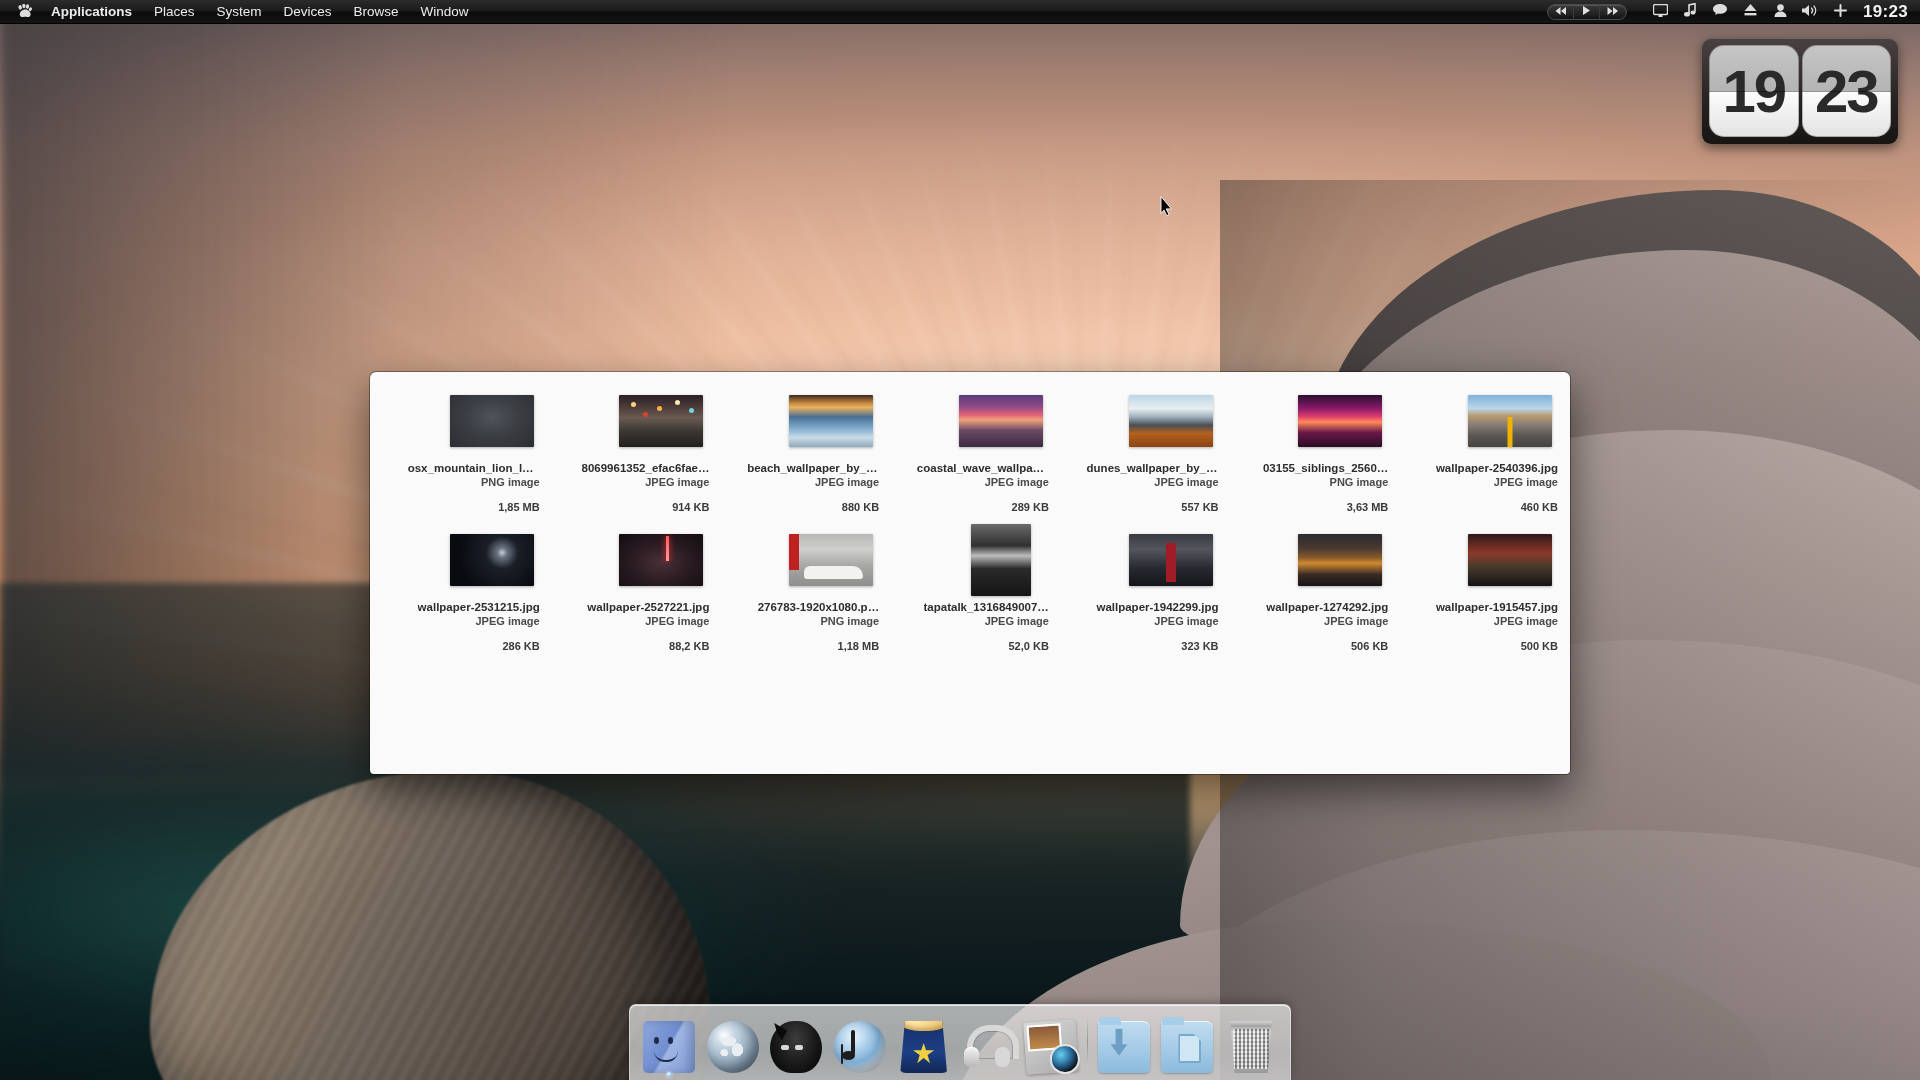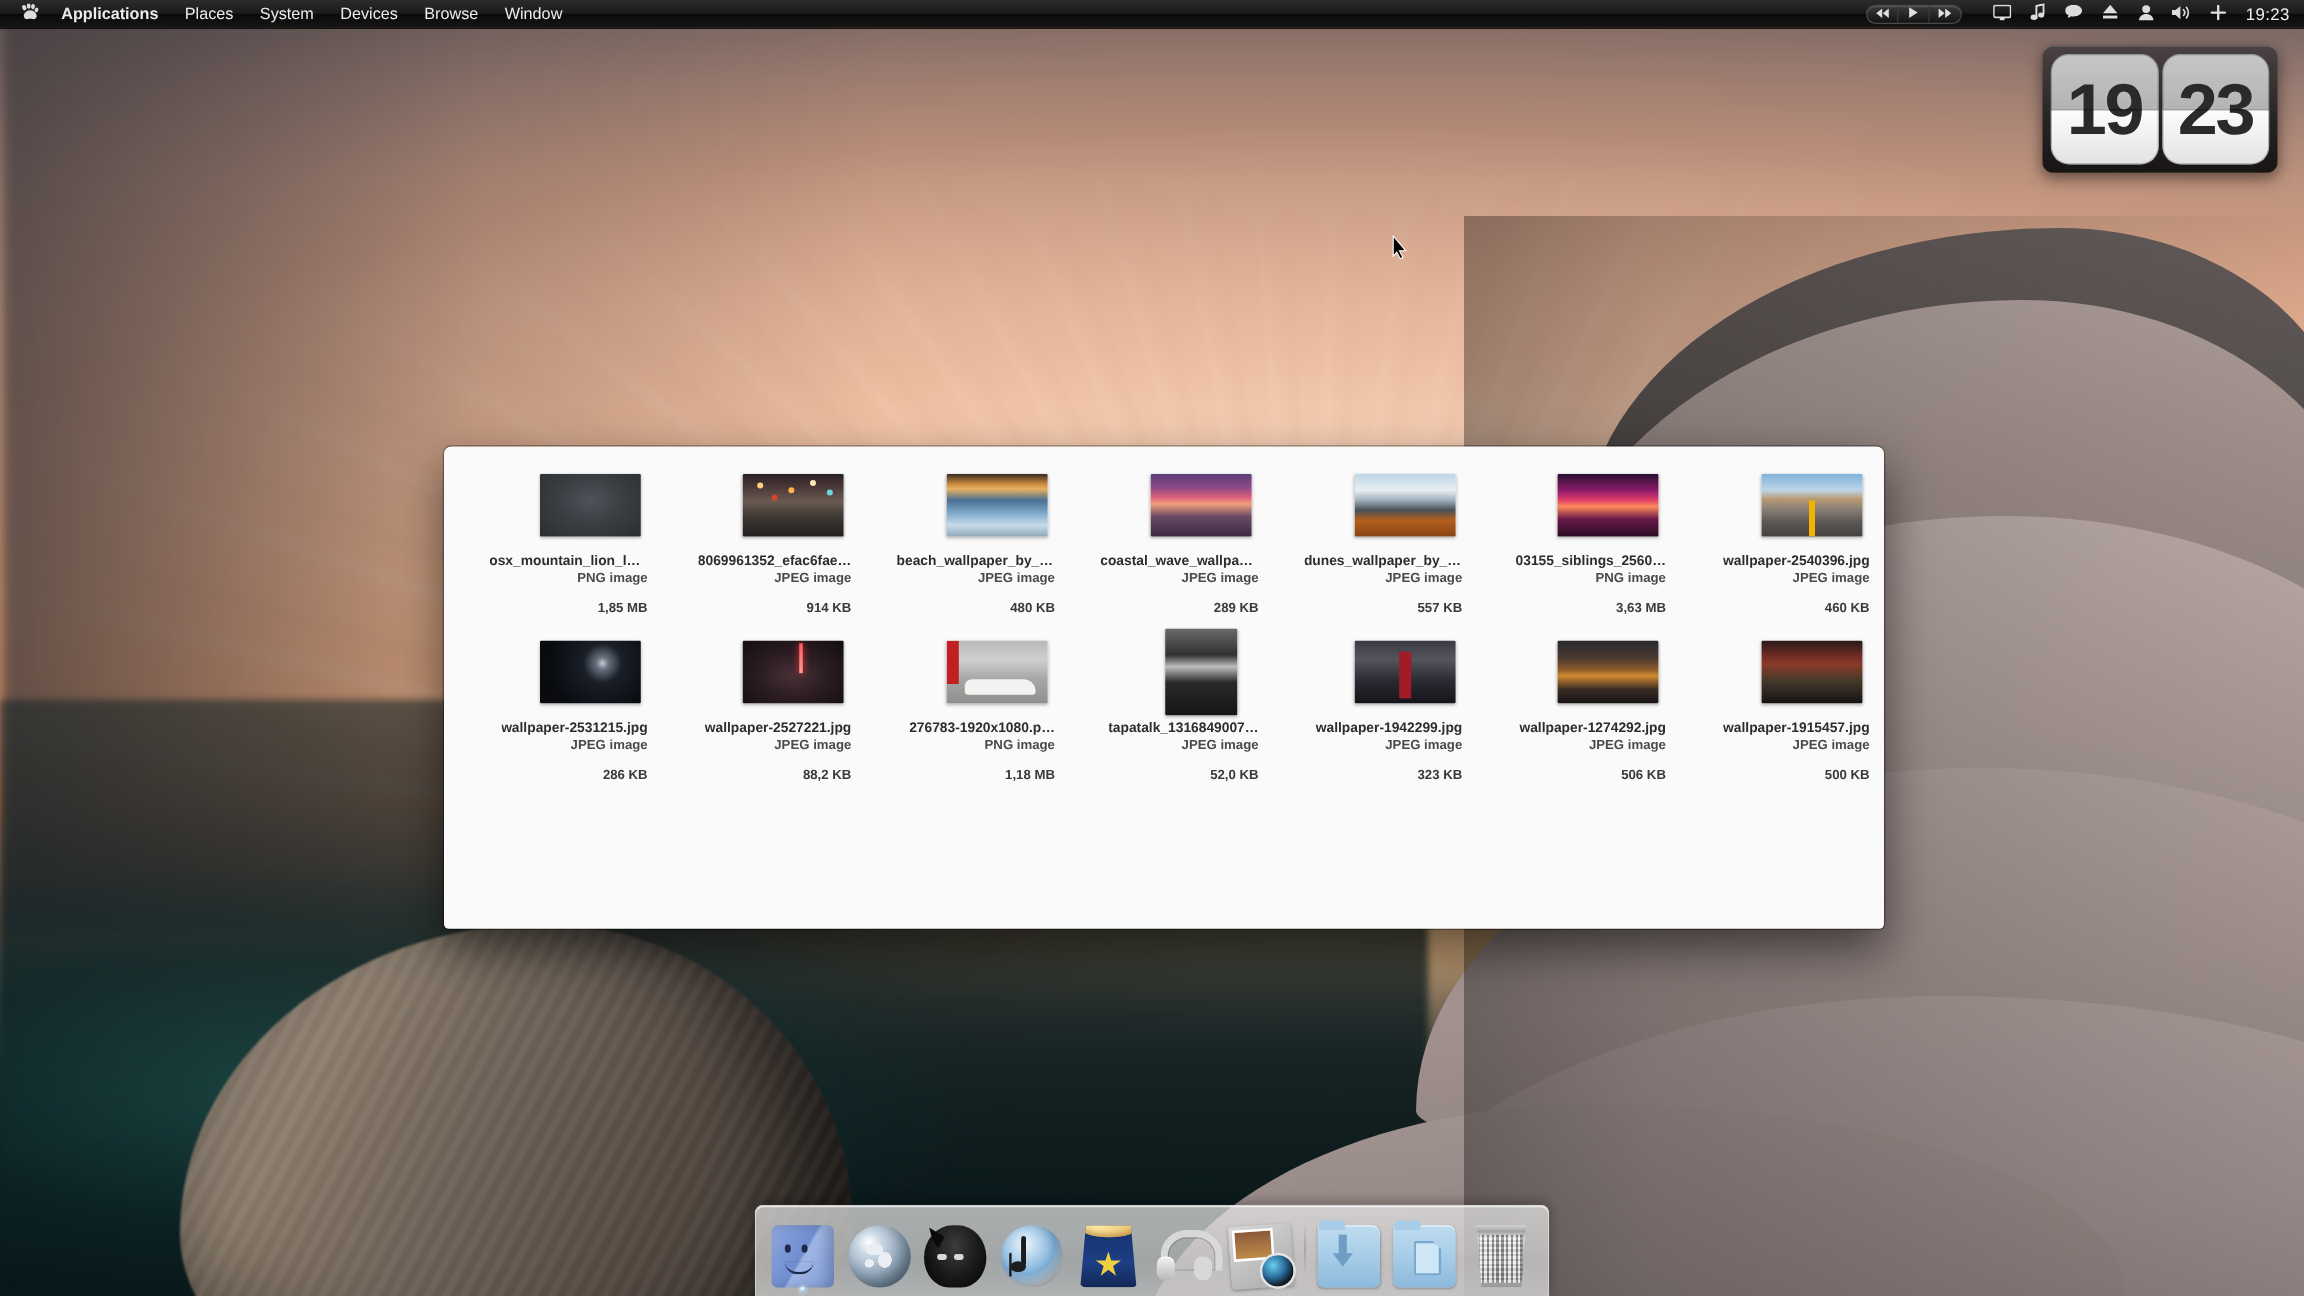--- a/index.html
+++ b/index.html
@@ -125,21 +125,21 @@
   .mb-right { margin-left:auto; display:flex; align-items:center; gap:0; padding-right:12px; }
   .mb-media {
     display:flex; align-items:center; height:16px; margin-right:18px;
     border:1px solid #4a4a4a; border-radius:9px; overflow:hidden;
     background:linear-gradient(to bottom,#3a3a3a,#141414);
     box-shadow:inset 0 1px 0 rgba(255,255,255,.14);
   }
   .mb-media span { width:26px; text-align:center; font-size:9px; color:#dcdcdc; line-height:14px; border-right:1px solid #3c3c3c; }
   .mb-media span:last-child { border-right:none; }
   .mb-icon { width:30px; text-align:center; color:#dcdcdc; font-size:13px; }
-  .mb-clock { font-size:14px; color:#f0f0f0; margin-left:8px; letter-spacing:.3px; }
+  .mb-clock { font-size:17px; color:#f0f0f0; margin-left:8px; letter-spacing:.3px;font-weight:bold; }
 
   
   #flipclock {
     position:absolute; right:22px; top:38px; width:196px; height:106px; z-index:40;
     border-radius:9px; padding:7px;
     background:linear-gradient(to bottom,#4a4242,#2a2525 55%,#171414);
     box-shadow:0 4px 12px rgba(0,0,0,.5), inset 0 1px 0 rgba(255,255,255,.18);
   }
   .fc-inner { display:flex; height:100%; gap:3px; }
   .fc-card {
@@ -392,21 +392,21 @@
         <div class="fname">8069961352_efac6fae…</div>
         <div class="ftype">JPEG image</div>
         <div class="fsize">914 KB</div>
       </div>
       <div class="fitem">
         <div class="thumbwrap">
           <div class="thumb t-beach"></div>
         </div>
         <div class="fname">beach_wallpaper_by_f…</div>
         <div class="ftype">JPEG image</div>
-        <div class="fsize">480 KB</div>
+        <div class="fsize">880 KB</div>
       </div>
       <div class="fitem">
         <div class="thumbwrap">
           <div class="thumb t-coastal"></div>
         </div>
         <div class="fname">coastal_wave_wallpap…</div>
         <div class="ftype">JPEG image</div>
         <div class="fsize">289 KB</div>
       </div>
       <div class="fitem">

